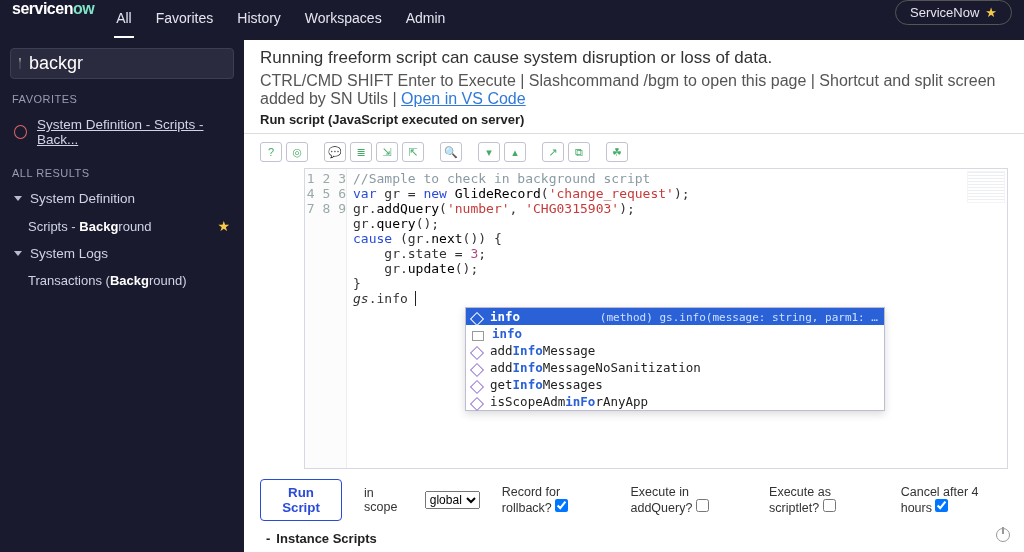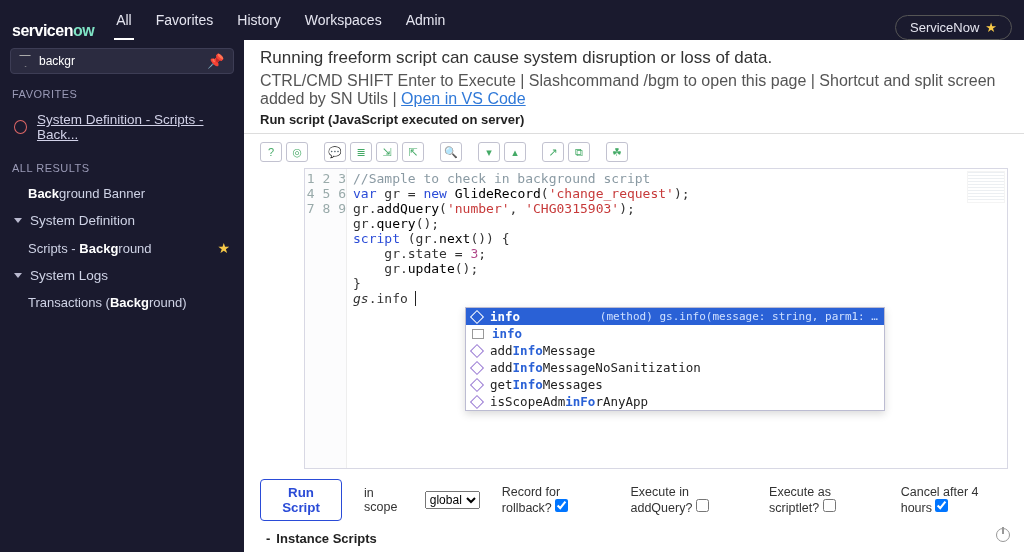--- a/index.html
+++ b/index.html
@@ -1,29 +1,29 @@
 <!DOCTYPE html>
 <html><head>
 <meta charset="utf-8">
 <style>
   * { box-sizing: border-box; margin: 0; padding: 0; }
   body { font-family: -apple-system, BlinkMacSystemFont, "Segoe UI", Arial, sans-serif; font-size: 13px; background: #fff; color: #222; width: 1024px; height: 552px; overflow: hidden; }
-  .topbar { display: flex; align-items: flex-end; height: 40px; background: #1a1a2e; color: #e5e5f0; padding: 0 12px; }
+  .topbar { display: flex; align-items: flex-start; height: 40px; background: #1a1a2e; color: #e5e5f0; padding: 0 12px; }
   .logo { font-weight: bold; font-size: 16px; color: #fff; letter-spacing: -0.5px; margin-right: 20px; }
   .logo .ow { color: #7fe3c5; }
   .tabs { display: flex; gap: 20px; font-size: 14px; }
   .tabs .tab { cursor: pointer; padding: 10px 2px; }
   .tabs .tab.active { border-bottom: 2px solid #fff; }
   .spacer { flex: 1; }
   .sn-btn { border: 1px solid #555; border-radius: 14px; padding: 4px 14px; font-size: 13px; display: flex; align-items: center; gap: 6px; cursor: pointer; }
   .star { color: #f7c948; }
   .shell { display: flex; height: calc(100% - 40px); }
   .sidebar { width: 244px; background: #1a1a2e; color: #cfd3e6; padding: 8px 10px 10px; overflow: hidden; }
   .filter-box { display: flex; align-items: center; background: #2b2b40; border: 1px solid #3d3d55; border-radius: 4px; padding: 4px 8px; color: #fff; gap: 8px; }
-  .filter-box input { flex: 1; background: transparent; border: 0; color: #fff; outline: none; font-size: 12px; }
+  .filter-box input { flex: 1; background: transparent; border: 0; color: #fff; outline: none; font-size: 18px; }
   .funnel { width: 12px; height: 12px; border: 1px solid #aaa; clip-path: polygon(0 0,100% 0,60% 45%,60% 100%,40% 90%,40% 45%); }
   .pin { font-size: 14px; color: #b6b6c9; }
   .side-h { font-size: 11px; letter-spacing: 0.5px; color: #9a9ab6; margin: 14px 2px 6px; }
   .side-link { display: flex; align-items: center; gap: 6px; padding: 6px 4px; font-size: 13.5px; cursor: pointer; border-radius: 3px; }
   .side-link.warn { color: #d2d2e8; text-decoration: underline; }
   .side-link.warn::before { content: ""; width: 12px; height: 12px; border: 1.5px solid #d66; border-radius: 50%; display: inline-block; margin-right: 4px; }
   .chev { width: 0; height: 0; border-left: 4px solid transparent; border-right: 4px solid transparent; border-top: 5px solid #b9b9cf; display: inline-block; margin-right: 2px; }
   .side-sub { padding-left: 18px; font-size: 13px; }
   .side-sub.bold, .side-link b { font-weight: 600; color: #fff; }
   .side-item { display: flex; align-items: center; }
@@ -41,21 +41,21 @@
   .gutter { position: absolute; left: 0; top: 0; width: 42px; text-align: right; color: #9aa; font-family: Consolas, monospace; font-size: 13px; line-height: 15px; padding-top: 2px; border-right: 1px solid #eee; height: 100%; background: #fcfcfd; }
   .code { position: absolute; left: 42px; right: 0; top: 0; padding: 2px 6px; font-family: Consolas, monospace; font-size: 13px; line-height: 15px; white-space: pre; color: #333; }
   .c-comm { color: #8a9aa3; }
   .c-kw { color: #2a4bd7; }
   .c-str { color: #c73a3a; }
   .c-func { color: #000000; }
   .c-num { color: #b24a8a; }
   .cursor { border-right: 1px solid #222; margin-left: -1px; animation: none; }
   .minimap { position: absolute; right: 2px; top: 2px; width: 38px; height: 32px; background: repeating-linear-gradient(#e1e6ea 0 1px, transparent 1px 3px); opacity: 0.6; border: 1px solid #eee; }
   .autoc { position: absolute; left: 160px; top: 138px; width: 420px; border: 1px solid #bcbcd2; background: #fff; font-family: Consolas, monospace; font-size: 12.5px; box-shadow: 0 3px 8px rgba(0,0,0,0.15); }
-  .autoc .row { display: flex; align-items: center; gap: 8px; padding: 1px 6px; }
+  .autoc .row { display: flex; align-items: flex-end; gap: 8px; padding: 1px 6px; }
   .autoc .row.sel { background: #2a61d6; color: #fff; }
   .autoc .icon-cube { width: 10px; height: 10px; border: 1px solid #9a7bd4; transform: rotate(45deg); display: inline-block; }
   .autoc .row.sel .icon-cube { border-color: #fff; }
   .autoc .icon-letter { width: 12px; height: 10px; border: 1px solid #999; display: inline-block; }
   .autoc .hint { margin-left: auto; font-size: 11px; color: #cfe0ff; }
   .hl { color: #2a61d6; font-weight: 600; }
   .row.sel .hl { color: #fff; }
   .footer { display: flex; align-items: center; gap: 22px; padding: 10px 16px 4px; font-size: 12.5px; color: #333; }
   .run-btn { border: 1.5px solid #2a4bd7; color: #2a4bd7; background: #fff; border-radius: 4px; padding: 5px 12px; font-weight: 600; cursor: pointer; }
   select { font-size: 12px; }
@@ -89,23 +89,20 @@
       <span class="funnel"></span>
       <input value="backgr" style="">
       <span class="pin">📌</span>
     </div>
     <div class="side-h">FAVORITES</div>
     <div class="side-link warn">
         <span>System Definition - Scripts - Back...</span>
       </div>
     <div class="side-h">ALL RESULTS</div>
 
-    <div class="side-link side-sub side-item">
-        <span><b>Back</b><span>ground Banner</span></span>
-      </div>
 
     <div class="side-link">
         <span class="chev"></span>
         <span>System Definition</span>
       </div>
     <div class="side-link side-sub side-item">
       <span><span>Scripts - </span><b>Backg</b><span>round</span></span>
       <span class="star">★</span>
     </div>
 
@@ -150,21 +147,21 @@
 4
 5
 6
 7
 8
 9</div>
       <div class="code"><span class="c-comm">//Sample to check in background script</span>
 <span class="c-kw">var</span> gr = <span class="c-kw">new</span> <span class="c-func">GlideRecord</span>(<span class="c-str">'change_request'</span>);
 gr.<span class="c-func">addQuery</span>(<span class="c-str">'number'</span>, <span class="c-str">'CHG0315903'</span>);
 gr.<span class="c-func">query</span>();
-<span class="c-kw">script</span> (gr.<span class="c-func">next</span>()) {
+<span class="c-kw">cause</span> (gr.<span class="c-func">next</span>()) {
     gr.state = <span class="c-num">3</span>;
     gr.<span class="c-func">update</span>();
 }
 <span style="font-style:italic">gs</span>.info<span class="cursor"> </span></div>
       <div class="minimap"></div>
 
       <div class="autoc">
         <div class="row sel">
             <span class="icon-cube"></span>
             <span><span class="hl">info</span></span>

